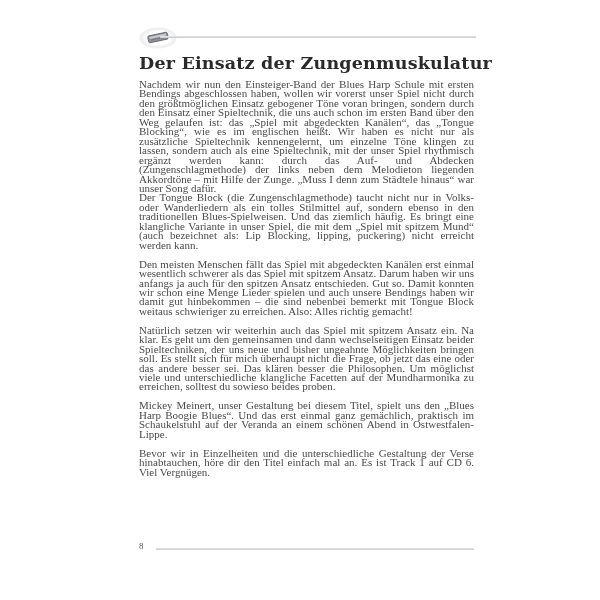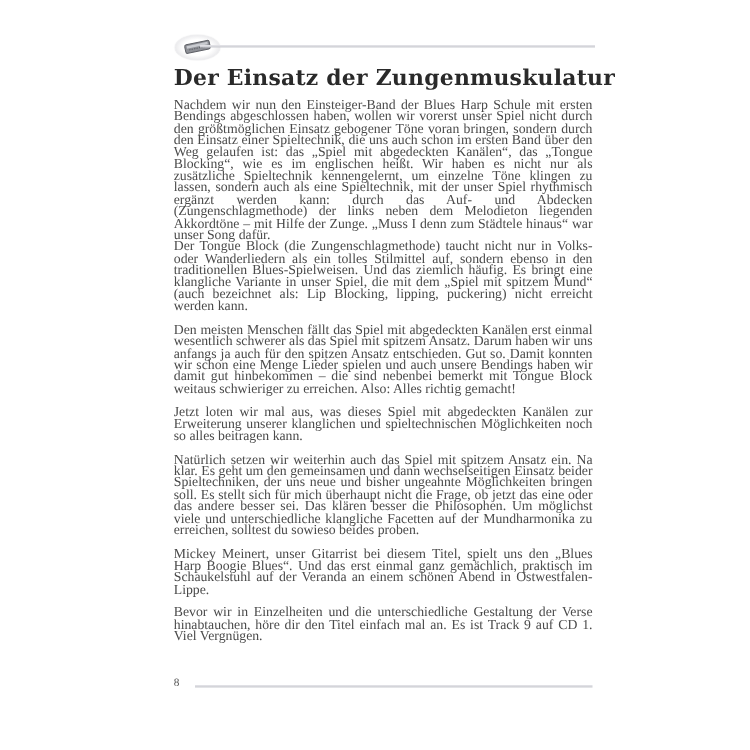--- a/index.html
+++ b/index.html
@@ -106,22 +106,21 @@
     </svg>
   </div>
   <div class="header-rule"></div>
 
   <h1 class="title">Der Einsatz der Zungenmuskulatur</h1>
 
   <div class="body-text" lang="de">
     <p class="tight">Nachdem wir nun den Einsteiger-Band der Blues Harp Schule mit ersten Bendings abgeschlossen haben, wollen wir vorerst unser Spiel nicht durch den größtmöglichen Einsatz gebogener Töne voran bringen, sondern durch den Einsatz einer Spieltechnik, die uns auch schon im ersten Band über den Weg gelaufen ist: das „Spiel mit abgedeckten Kanälen“, das „Tongue Blocking“, wie es im englischen heißt. Wir haben es nicht nur als zusätzliche Spieltechnik kennengelernt, um einzelne Töne klingen zu lassen, sondern auch als eine Spieltechnik, mit der unser Spiel rhythmisch ergänzt werden kann: durch das Auf- und Abdecken (Zungenschlagmethode) der links neben dem Melodieton liegenden Akkordtöne – mit Hilfe der Zunge. „Muss I denn zum Städtele hinaus“ war unser Song dafür.</p>
     <p>Der Tongue Block (die Zungenschlagmethode) taucht nicht nur in Volks- oder Wanderliedern als ein tolles Stilmittel auf, sondern ebenso in den traditionellen Blues-Spielweisen. Und das ziemlich häufig. Es bringt eine klangliche Variante in unser Spiel, die mit dem „Spiel mit spitzem Mund“ (auch bezeichnet als: Lip Blocking, lipping, puckering) nicht erreicht werden kann.</p>
     <p>Den meisten Menschen fällt das Spiel mit abgedeckten Kanälen erst einmal wesentlich schwerer als das Spiel mit spitzem Ansatz. Darum haben wir uns anfangs ja auch für den spitzen Ansatz entschieden. Gut so. Damit konnten wir schon eine Menge Lieder spielen und auch unsere Bendings haben wir damit gut hinbekommen – die sind nebenbei bemerkt mit Tongue Block weitaus schwieriger zu erreichen. Also: Alles richtig gemacht!</p>
-    <p>Jetzt loten wir mal aus, was dieses Spiel mit abgedeckten Kanälen zur Erweiterung unserer klanglichen und spieltechnischen Möglichkeiten noch so alles beitragen kann.</p>
     <p>Natürlich setzen wir weiterhin auch das Spiel mit spitzem Ansatz ein. Na klar. Es geht um den gemeinsamen und dann wechselseitigen Einsatz beider Spieltechniken, der uns neue und bisher ungeahnte Möglichkeiten bringen soll. Es stellt sich für mich überhaupt nicht die Frage, ob jetzt das eine oder das andere besser sei. Das klären besser die Philosophen. Um möglichst viele und unterschiedliche klangliche Facetten auf der Mundharmonika zu erreichen, solltest du sowieso beides proben.</p>
-    <p>Mickey Meinert, unser Gitarrist bei diesem Titel, spielt uns den „Blues Harp Boogie Blues“. Und das erst einmal ganz gemächlich, praktisch im Schaukelstuhl auf der Veranda an einem schönen Abend in Ostwestfalen-Lippe.</p>
-    <p>Bevor wir in Einzelheiten und die unterschiedliche Gestaltung der Verse hinabtauchen, höre dir den Titel einfach mal an. Es ist Track 9 auf CD 1. Viel Vergnügen.</p>
+    <p>Mickey Meinert, unser Gestaltung bei diesem Titel, spielt uns den „Blues Harp Boogie Blues“. Und das erst einmal ganz gemächlich, praktisch im Schaukelstuhl auf der Veranda an einem schönen Abend in Ostwestfalen-Lippe.</p>
+    <p>Bevor wir in Einzelheiten und die unterschiedliche Gestaltung der Verse hinabtauchen, höre dir den Titel einfach mal an. Es ist Track 1 auf CD 6. Viel Vergnügen.</p>
   </div>
 
   <div class="page-number">8</div>
   <div class="footer-rule"></div>
 
 </div>
 
 </body></html>

